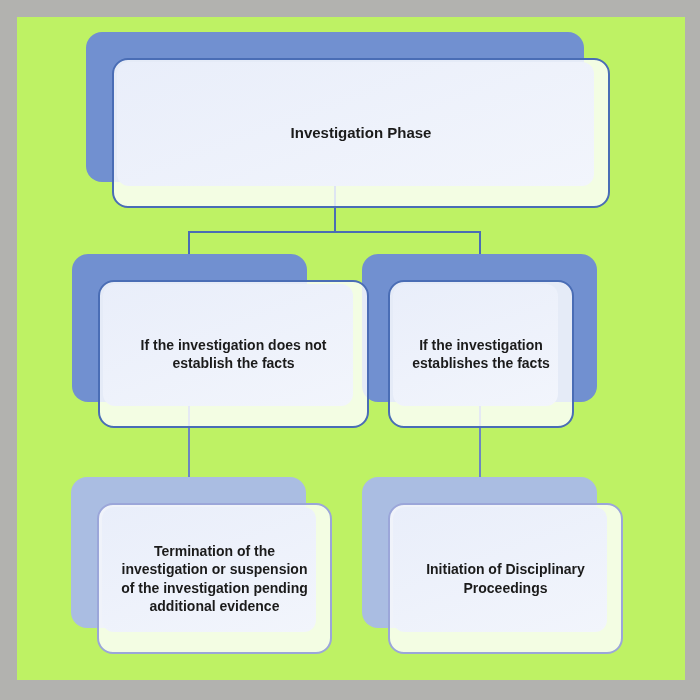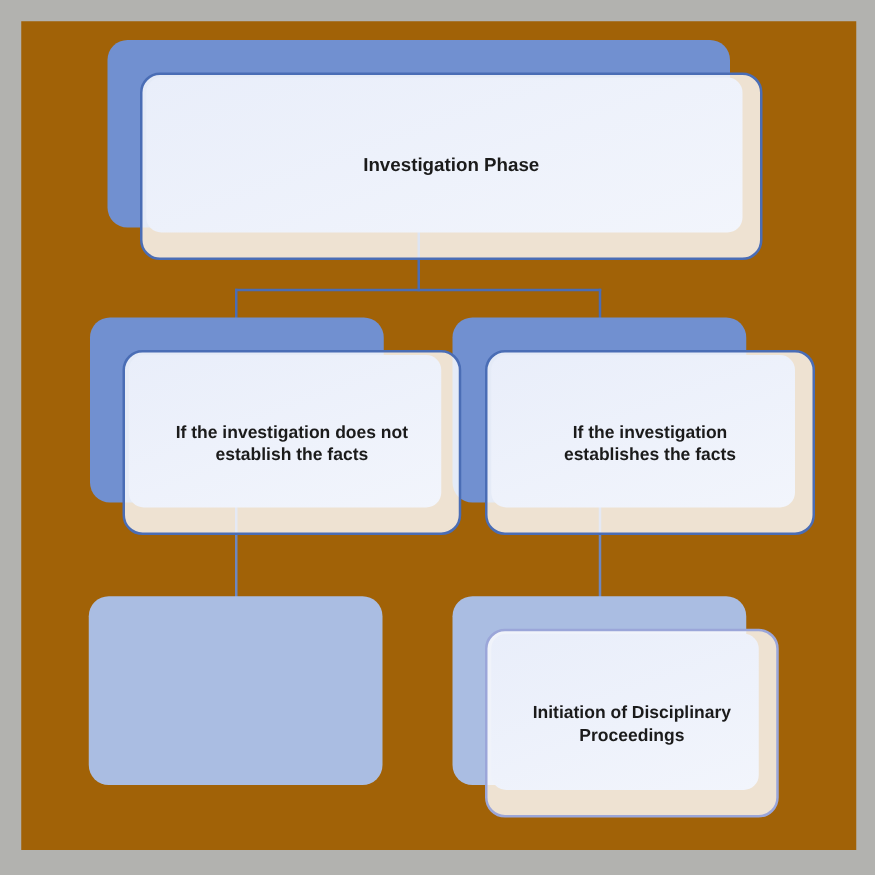--- a/index.html
+++ b/index.html
@@ -3,21 +3,21 @@
 <meta charset="utf-8">
 <style>
   html,body { margin:0; padding:0; }
   .canvas {
     position:relative; width:700px; height:700px;
     background:#b2b2af; overflow:hidden;
     font-family:"Liberation Sans", sans-serif;
   }
   .page {
     position:absolute; left:17px; top:17px; right:15px; bottom:20px;
-    background:#a16207;
+    background:#bef264;
   }
   
   .conn { position:absolute; background:#4a6db5; z-index:1; }
   .conn.v { width:2px; }
   .conn.h { height:2px; }
   .conn.soft { background:#6d87c0; }
   .conn-root-stem   { left:317px; top:167px; height:49px; }
   .conn-branch      { left:171px; top:214px; width:293px; }
   .conn-drop-left   { left:171px; top:214px; height:26px; }
   .conn-drop-right  { left:462px; top:214px; height:26px; }
@@ -47,21 +47,21 @@
     font-weight:bold; font-size:14px; line-height:1.3;
     color:#1b1b1b; padding:0 4px; max-width:100%;
   }
   .label.title { font-size:15px; }
   
   .sh-root { left:69px;  top:15px;  width:498px; height:150px; }
   .bx-root { left:95px;  top:41px;  width:498px; height:150px; }
   .sh-midl { left:55px;  top:237px; width:235px; height:148px; }
   .bx-midl { left:81px;  top:263px; width:271px; height:148px; }
   .sh-midr { left:345px; top:237px; width:235px; height:148px; }
-  .bx-midr { left:371px; top:263px; width:264px; height:148px; }
+  .bx-midr { left:371px; top:263px; width:186px; height:148px; }
   .sh-botl { left:54px;  top:460px; width:235px; height:151px; }
   .bx-botl { left:80px;  top:486px; width:235px; height:151px; }
   .sh-botr { left:345px; top:460px; width:235px; height:151px; }
   .bx-botr { left:371px; top:486px; width:235px; height:151px; }
 </style>
 </head>
 <body>
 
 <div class="canvas">
   <div class="page">
@@ -87,20 +87,27 @@
     </div>
 
     <div class="shadow sh-midr"></div>
     <div class="box bx-midr">
       <div class="fill"></div>
       <div class="label">If the investigation
 establishes the facts</div>
     </div>
 
     <div class="shadow light sh-botl"></div>
+    <div class="box light bx-botl">
+      <div class="fill"></div>
+      <div class="label">Termination of the
+investigation or suspension
+of the investigation pending
+additional evidence</div>
+    </div>
 
     <div class="shadow light sh-botr"></div>
     <div class="box light bx-botr">
       <div class="fill"></div>
       <div class="label">Initiation of Disciplinary
 Proceedings</div>
     </div>
 
   </div>
 </div>

